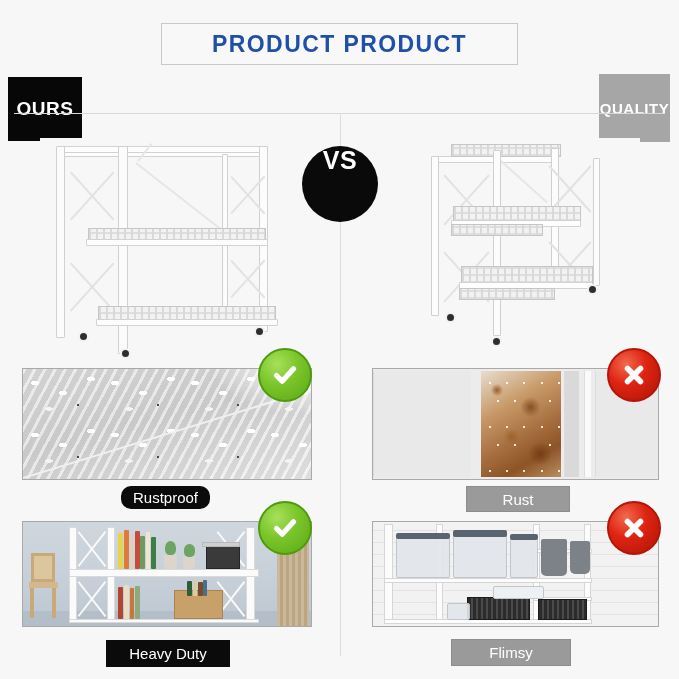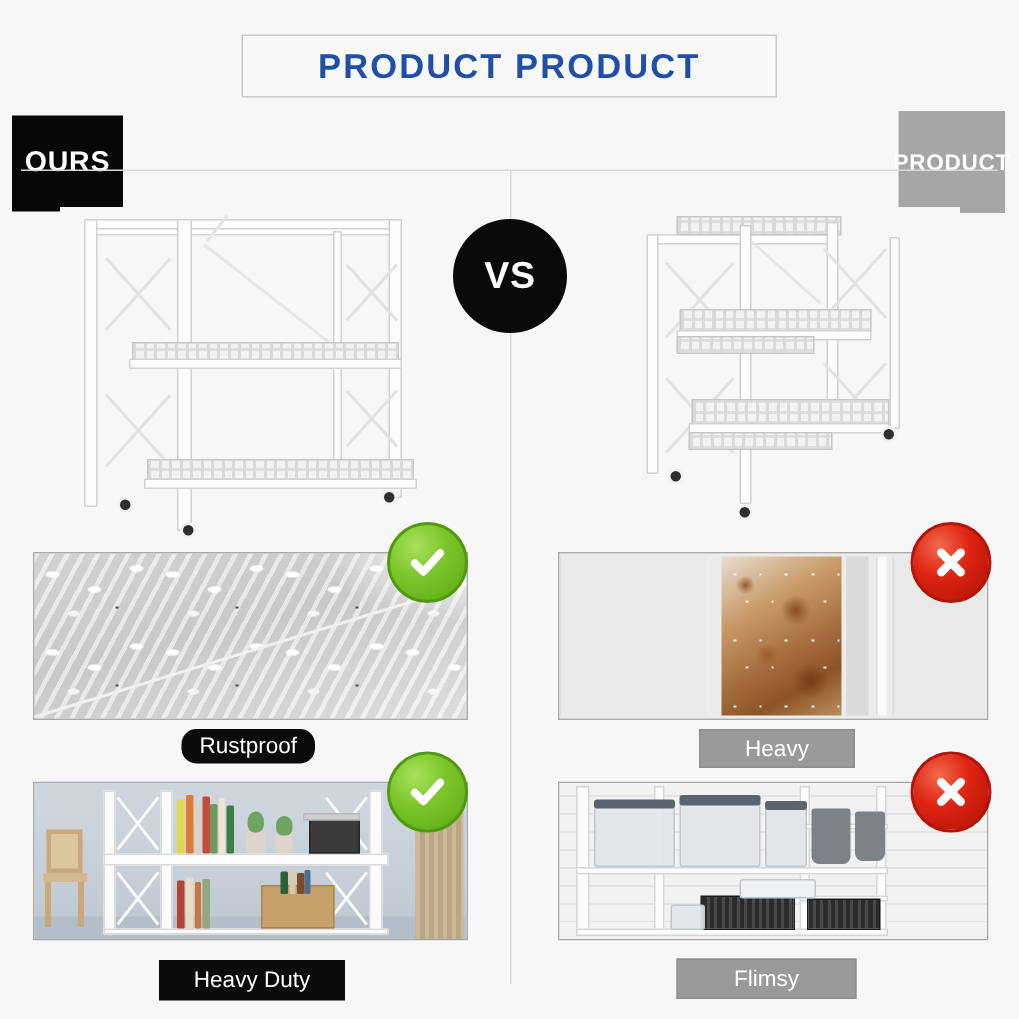--- a/index.html
+++ b/index.html
@@ -70,21 +70,21 @@
     position:absolute;left:340px;top:113px;width:1px;height:543px;
     background:#dcdcdc;
   }
 
   
   .vs-badge{
     position:absolute;
     left:302px;top:146px;width:76px;height:76px;
     border-radius:50%;
     background:#0a0a0a;
-    display:flex;align-items:center;justify-content:center;
+    display:flex;justify-content:center;
     color:#fff;font-weight:bold;font-size:25px;
     letter-spacing:.5px;
     z-index:6;
   }
 
   
   .panel{position:absolute;overflow:hidden;}
   .photo{
     position:absolute;inset:0;
     border:1px solid #a9a9a9;
@@ -246,21 +246,21 @@
   <div class="title-box">
     <span class="title-text">PRODUCT  PRODUCT</span>
   </div>
 
 
   <div class="side-tag tag-ours">
     <span>OURS</span>
   </div>
 
   <div class="side-tag tag-others">
-    <span>PRODUCT</span>
+    <span>QUALITY</span>
   </div>
 
   <div class="h-divider"></div>
   <div class="v-divider"></div>
 
   <div class="vs-badge">
     <span>VS</span>
   </div>
 
   <div class="shelf-wrap" style="left:40px;top:138px;width:265px;height:225px;">
@@ -357,21 +357,21 @@
     </div>
   </div>
 
   <div class="badge badge-x" style="left:607px;top:348px;">
     <svg width="30" height="30" viewBox="0 0 30 30" aria-hidden="true">
       <path d="M8.5 8.5 L21.5 21.5 M21.5 8.5 L8.5 21.5" fill="none" stroke="#ffffff" stroke-width="5.6" stroke-linecap="round"></path>
     </svg>
   </div>
 
   <div class="caption caption-gray" style="left:466px;top:486px;width:104px;height:26px;">
-    <span>Heavy</span>
+    <span>Rust</span>
   </div>
 
   <div class="panel" style="left:22px;top:521px;width:290px;height:106px;">
     <div class="photo">
       <div class="room-bg"></div>
       <div class="room-floor"></div>
       <div class="curtain"></div>
 
       <div class="chair">
         <div class="chair-back"></div>

